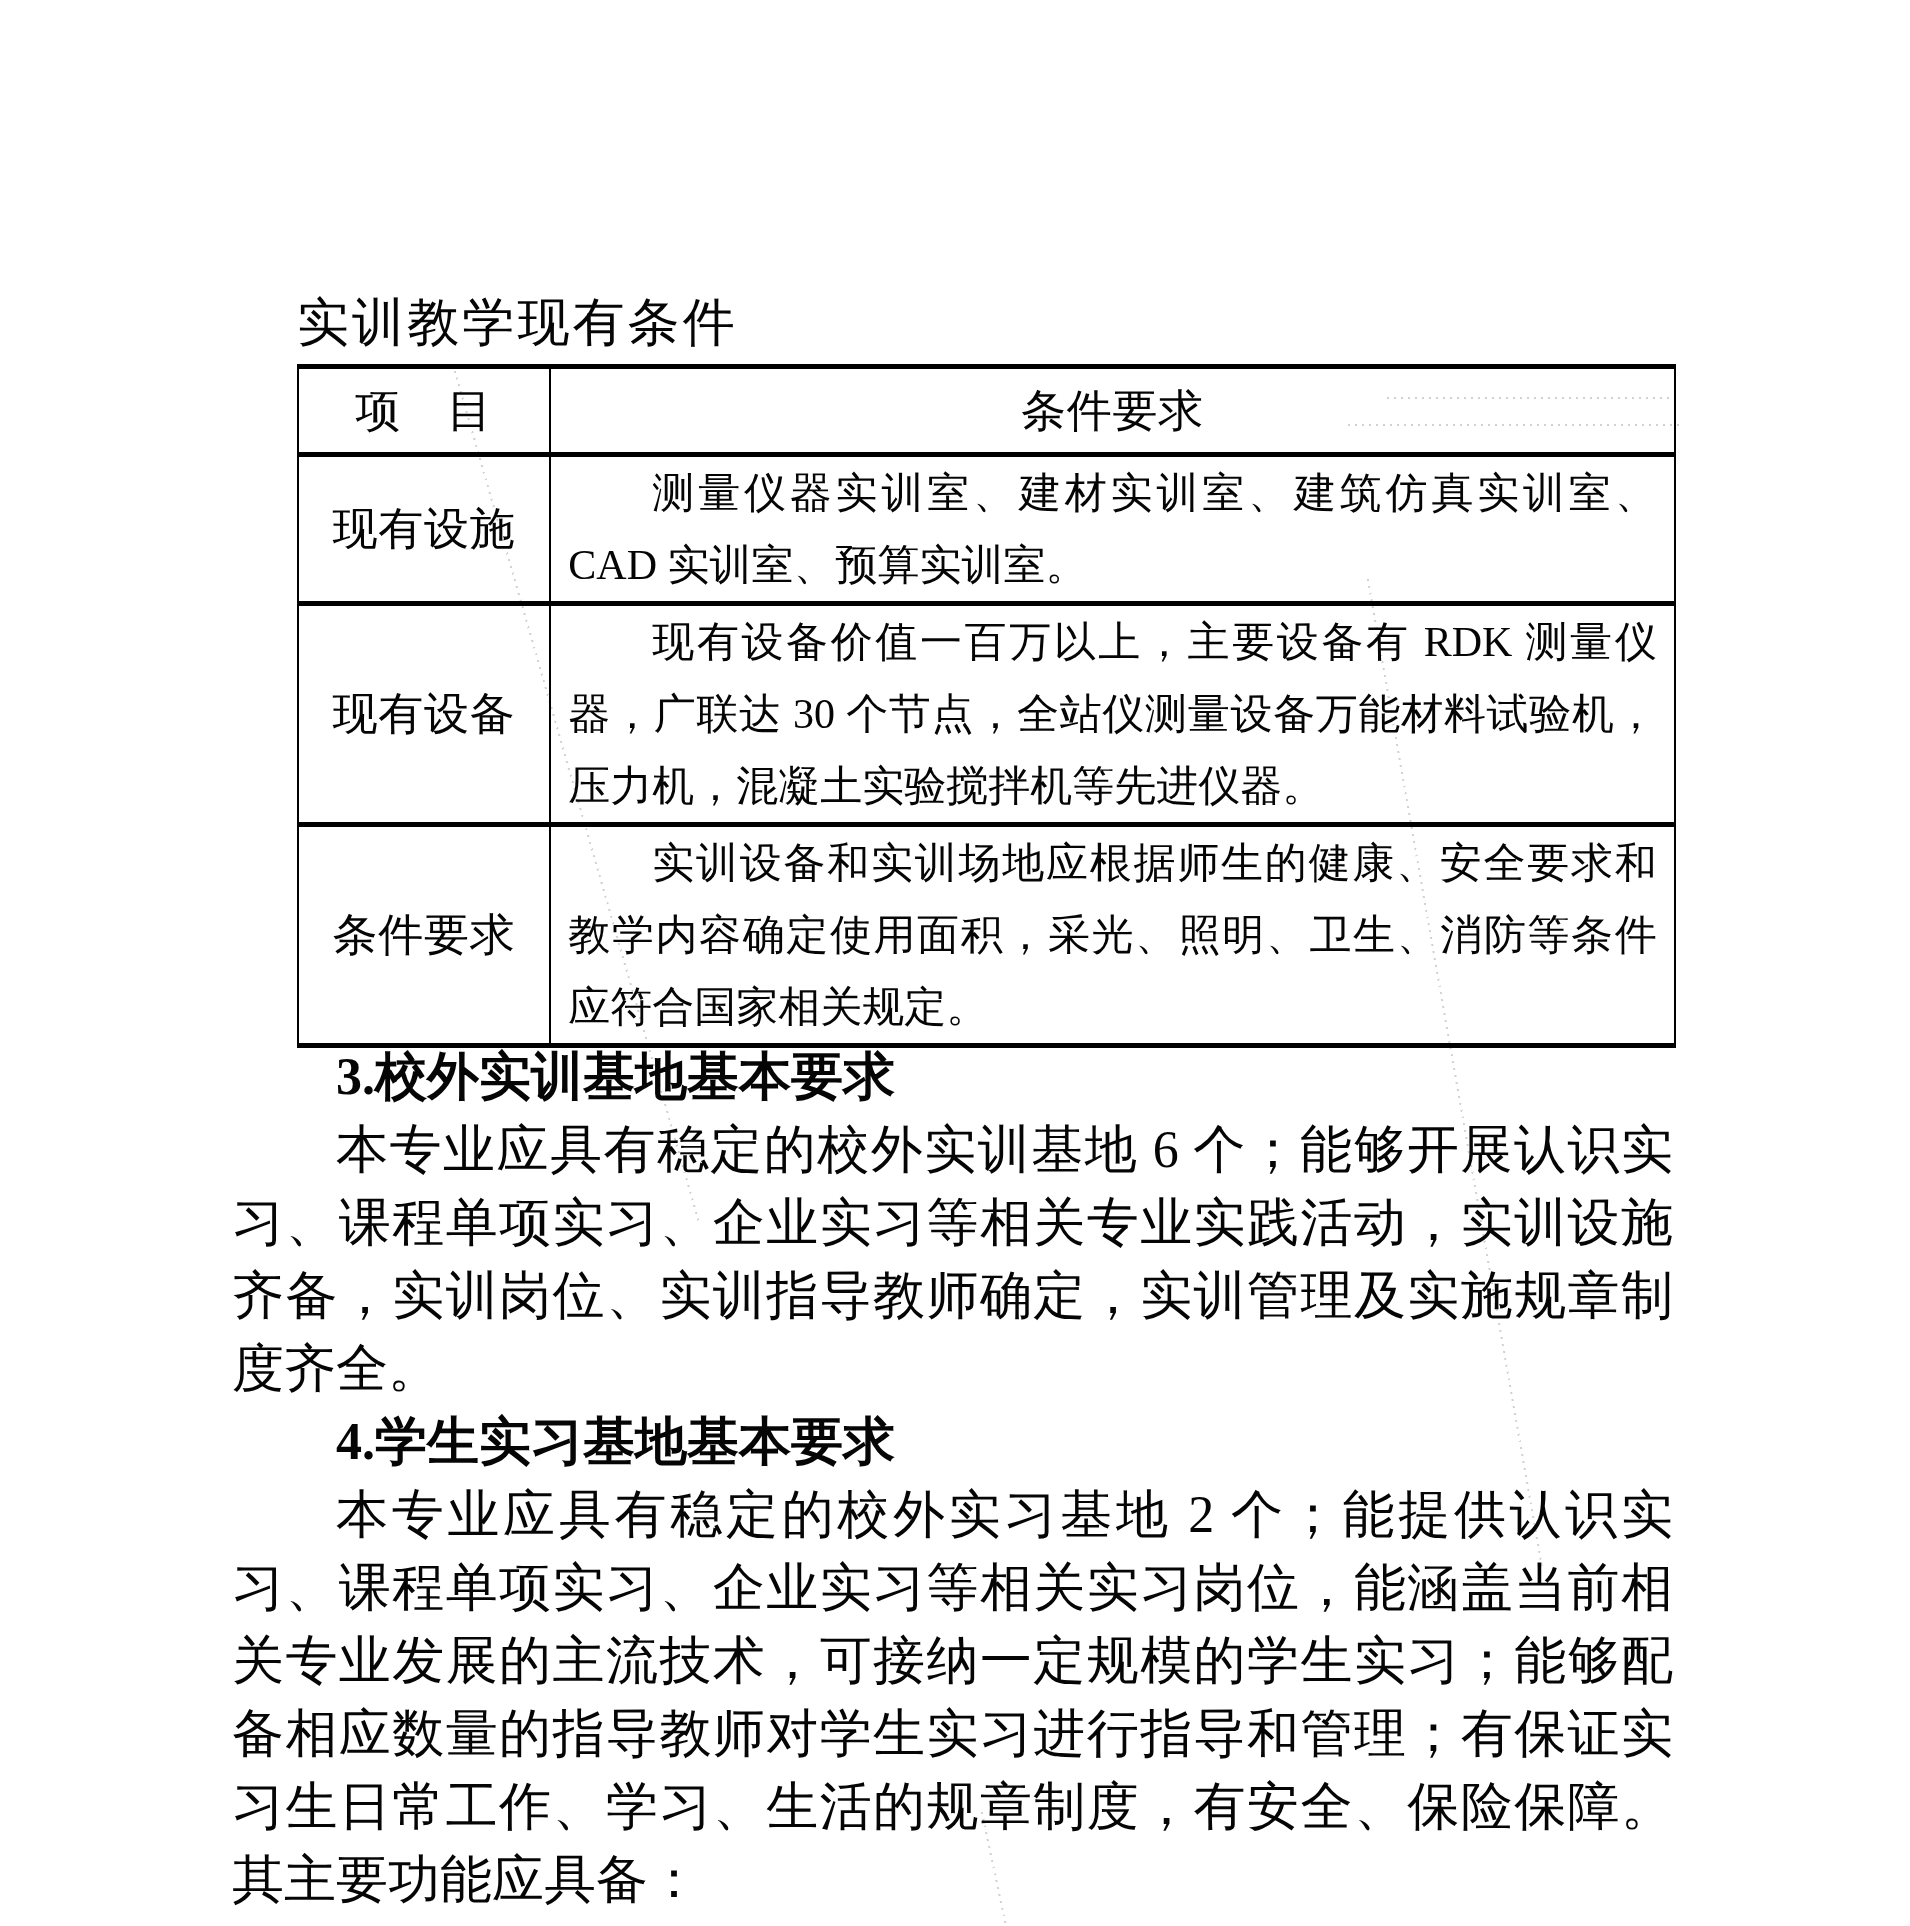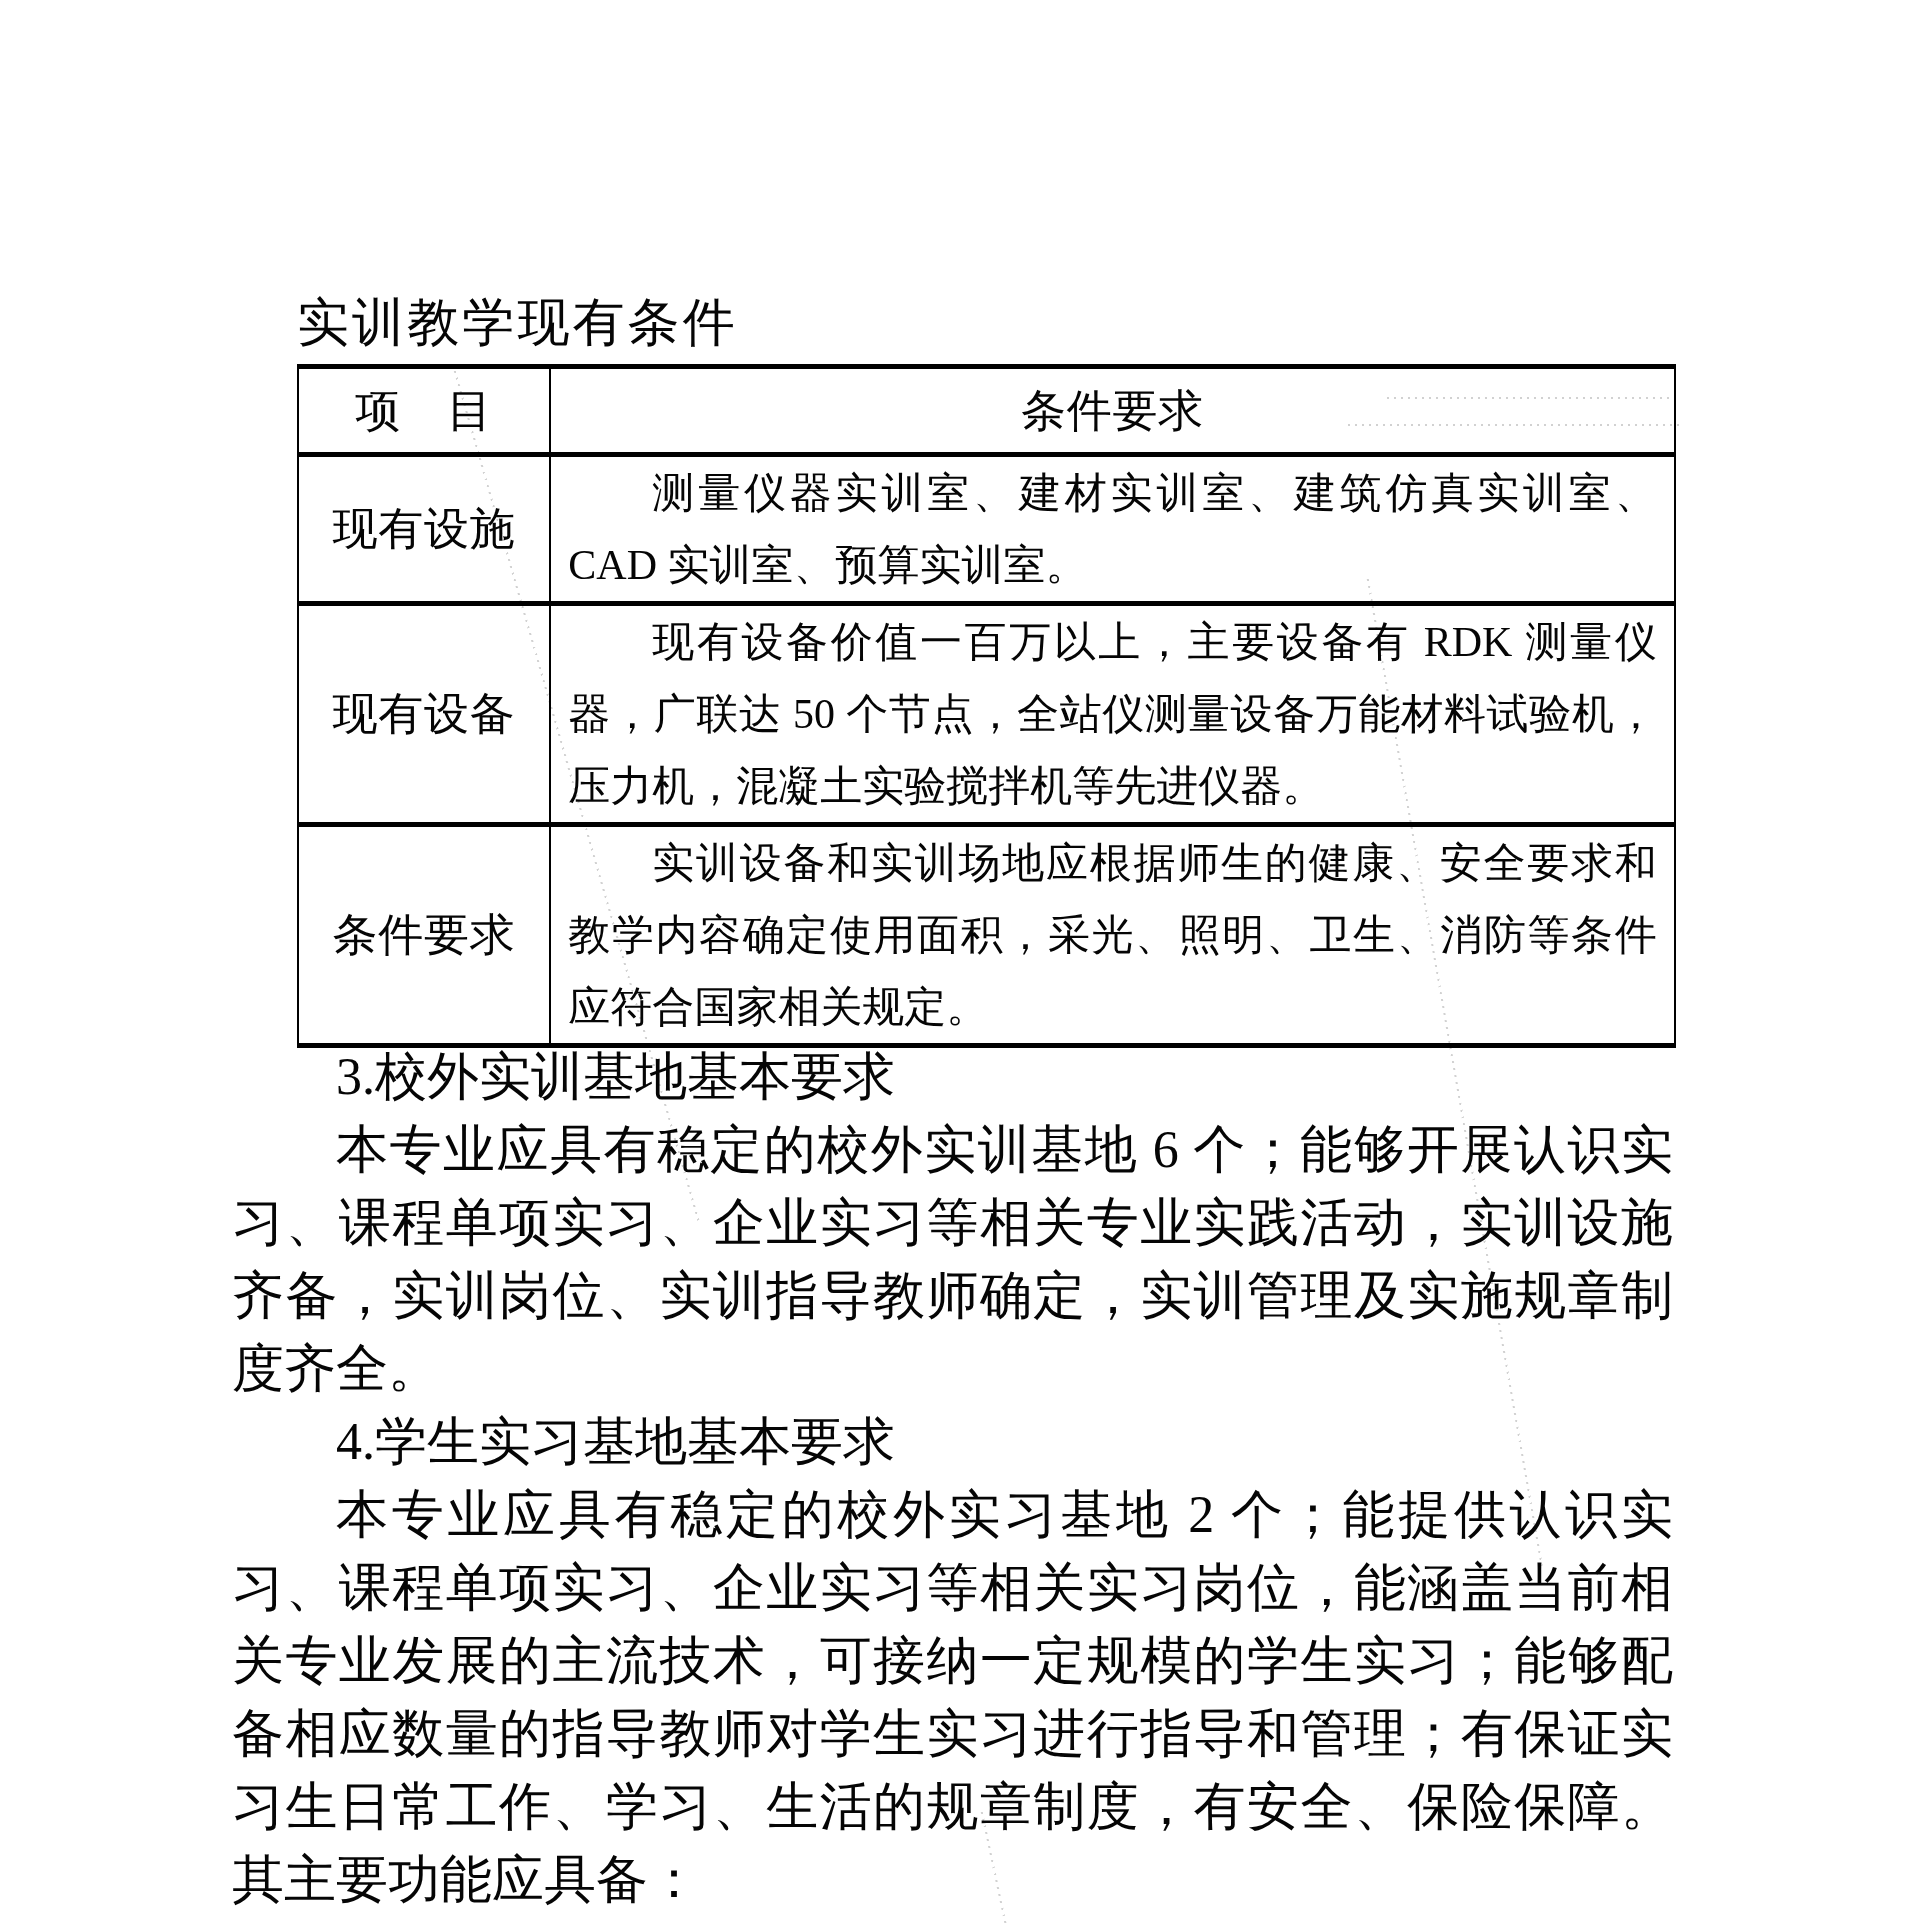--- a/index.html
+++ b/index.html
@@ -37,21 +37,21 @@
   .row-3 td{height:206px;}
   .label-cell{text-align:center;font-size:45px;letter-spacing:0.8px;margin-left:40px;}
   .content-cell{padding:0 17.3px;font-size:42px;line-height:72px;}
   .content-cell p{margin:0;text-indent:2em;text-align:justify;text-justify:inter-character;text-align-last:left;}
   
   .body-text{
     position:absolute;top:1040px;left:232px;width:1441px;
     font-size:52px;line-height:73px;
   }
   .body-text p{margin:0;text-indent:2em;text-align:justify;text-justify:inter-character;text-align-last:left;}
-  .body-text p.heading{font-weight:400;text-align:left;}
+  .body-text p.heading{font-weight:700;text-align:left;}
 </style>
 </head>
 <body>
 
 <div class="page">
 
   <div>
     <div class="artifact diag" style="left:455px;top:370px;width:886px;transform:rotate(74deg);"></div>
     <div class="artifact diag" style="left:1368px;top:578px;width:1002px;transform:rotate(80deg);"></div>
     <div class="artifact diag" style="left:982px;top:1811px;width:925px;transform:rotate(78deg);"></div>
@@ -74,21 +74,21 @@
       </tr>
       <tr class="row-1">
         <td class="label-cell">现有设施</td>
         <td class="content-cell">
           <p>测量仪器实训室、建材实训室、建筑仿真实训室、CAD 实训室、预算实训室。</p>
         </td>
       </tr>
       <tr class="row-2">
         <td class="label-cell">现有设备</td>
         <td class="content-cell">
-          <p>现有设备价值一百万以上，主要设备有 RDK 测量仪器，广联达 50 个节点，全站仪测量设备万能材料试验机，压力机，混凝土实验搅拌机等先进仪器。</p>
+          <p>现有设备价值一百万以上，主要设备有 RDK 测量仪器，广联达 30 个节点，全站仪测量设备万能材料试验机，压力机，混凝土实验搅拌机等先进仪器。</p>
         </td>
       </tr>
       <tr class="row-3">
         <td class="label-cell">条件要求</td>
         <td class="content-cell">
           <p>实训设备和实训场地应根据师生的健康、安全要求和教学内容确定使用面积，采光、照明、卫生、消防等条件应符合国家相关规定。</p>
         </td>
       </tr>
     </tbody>
   </table>

